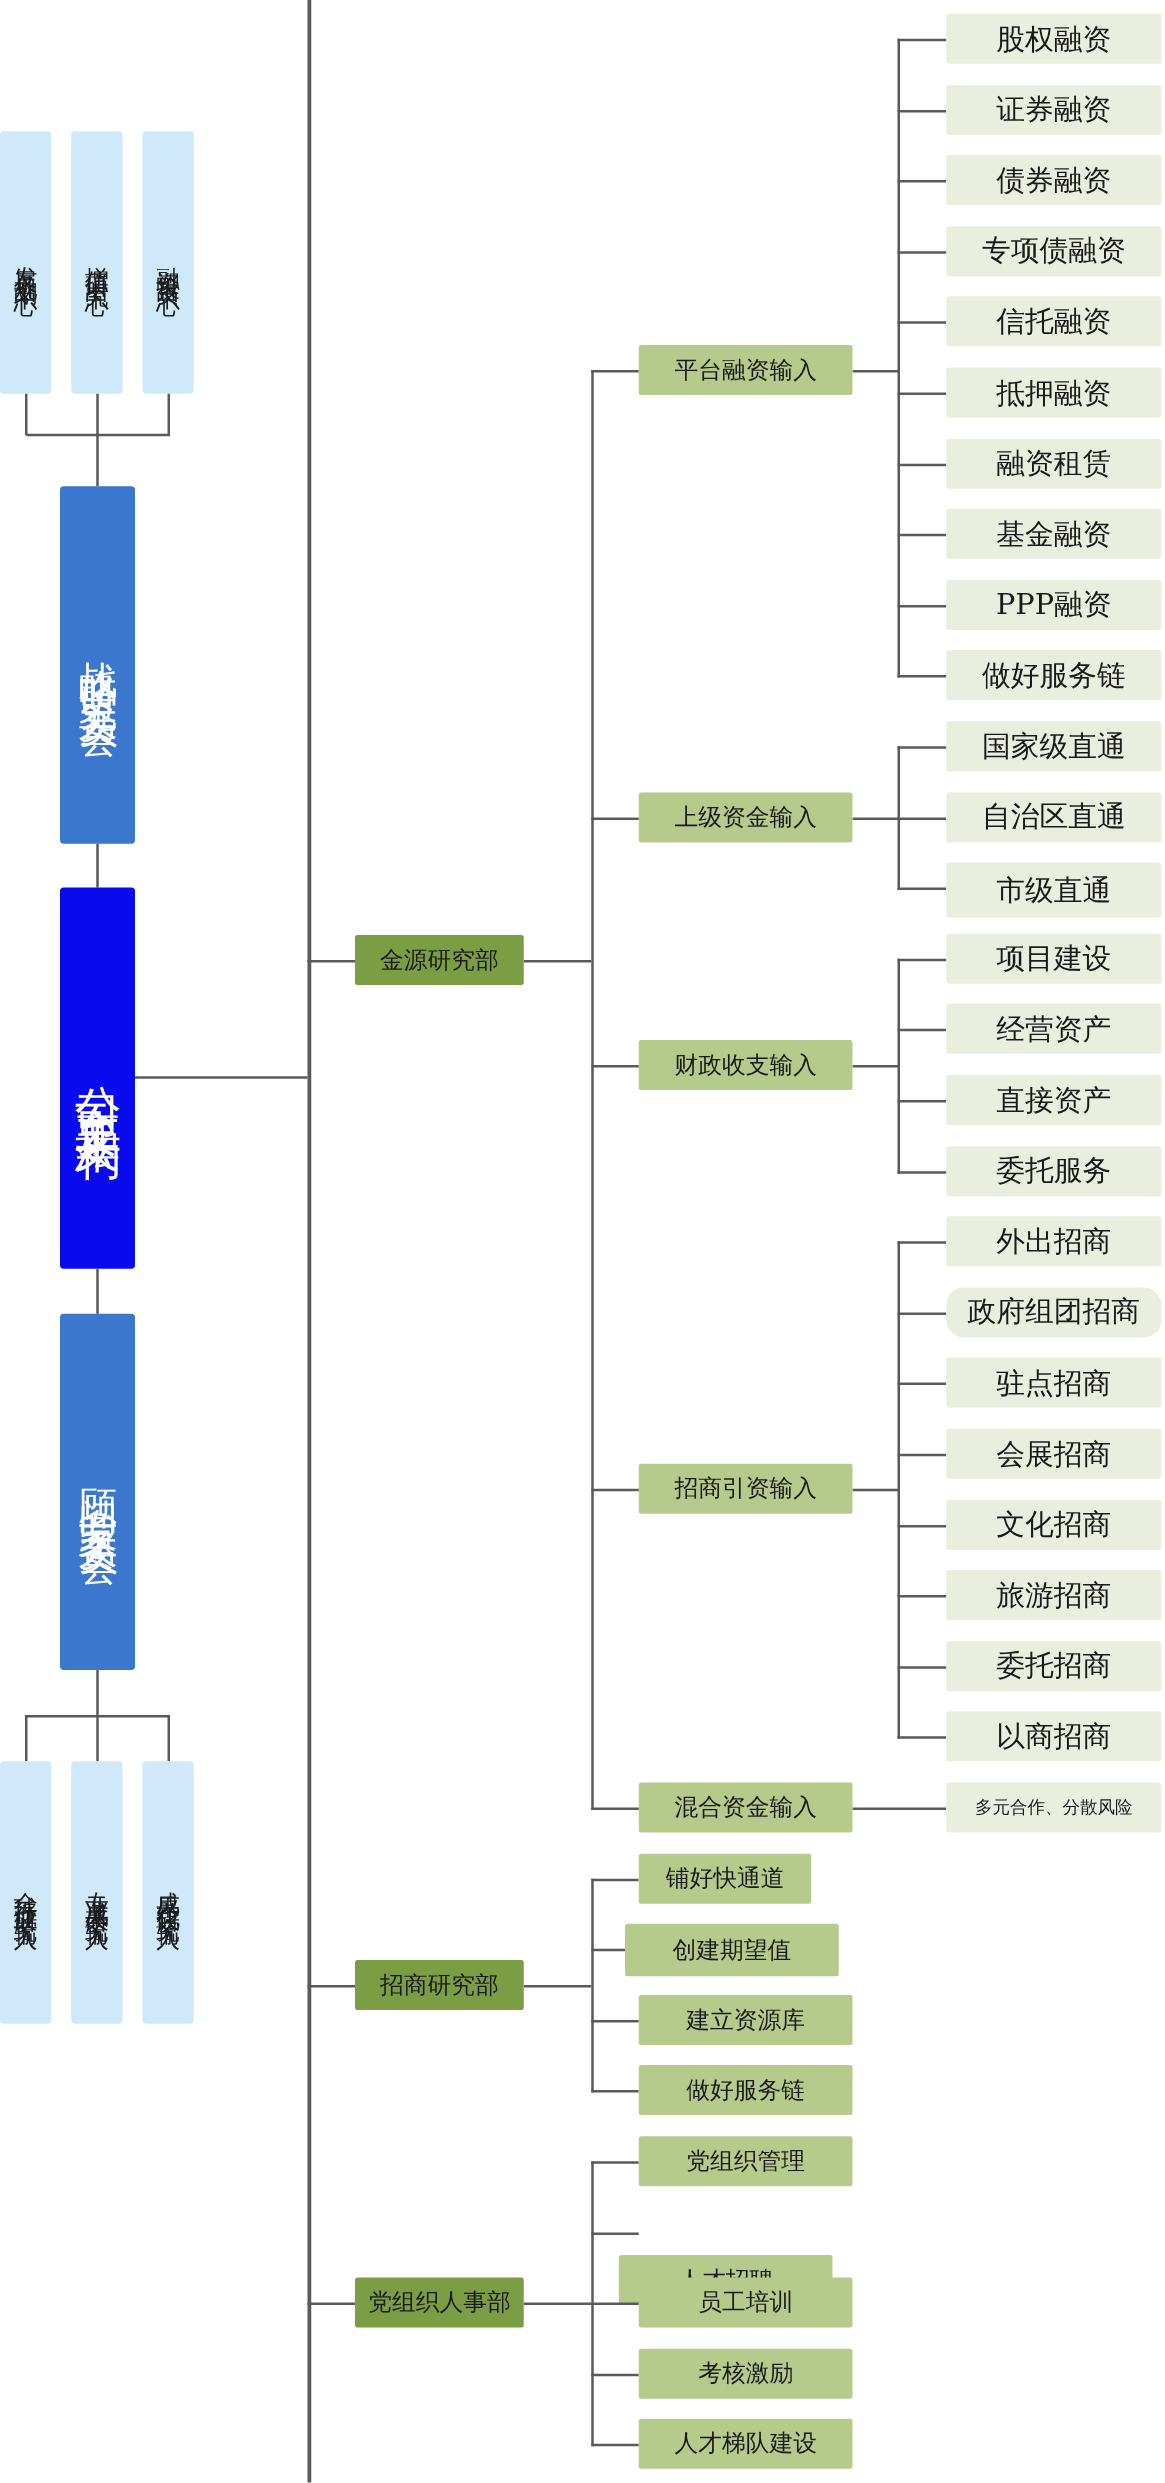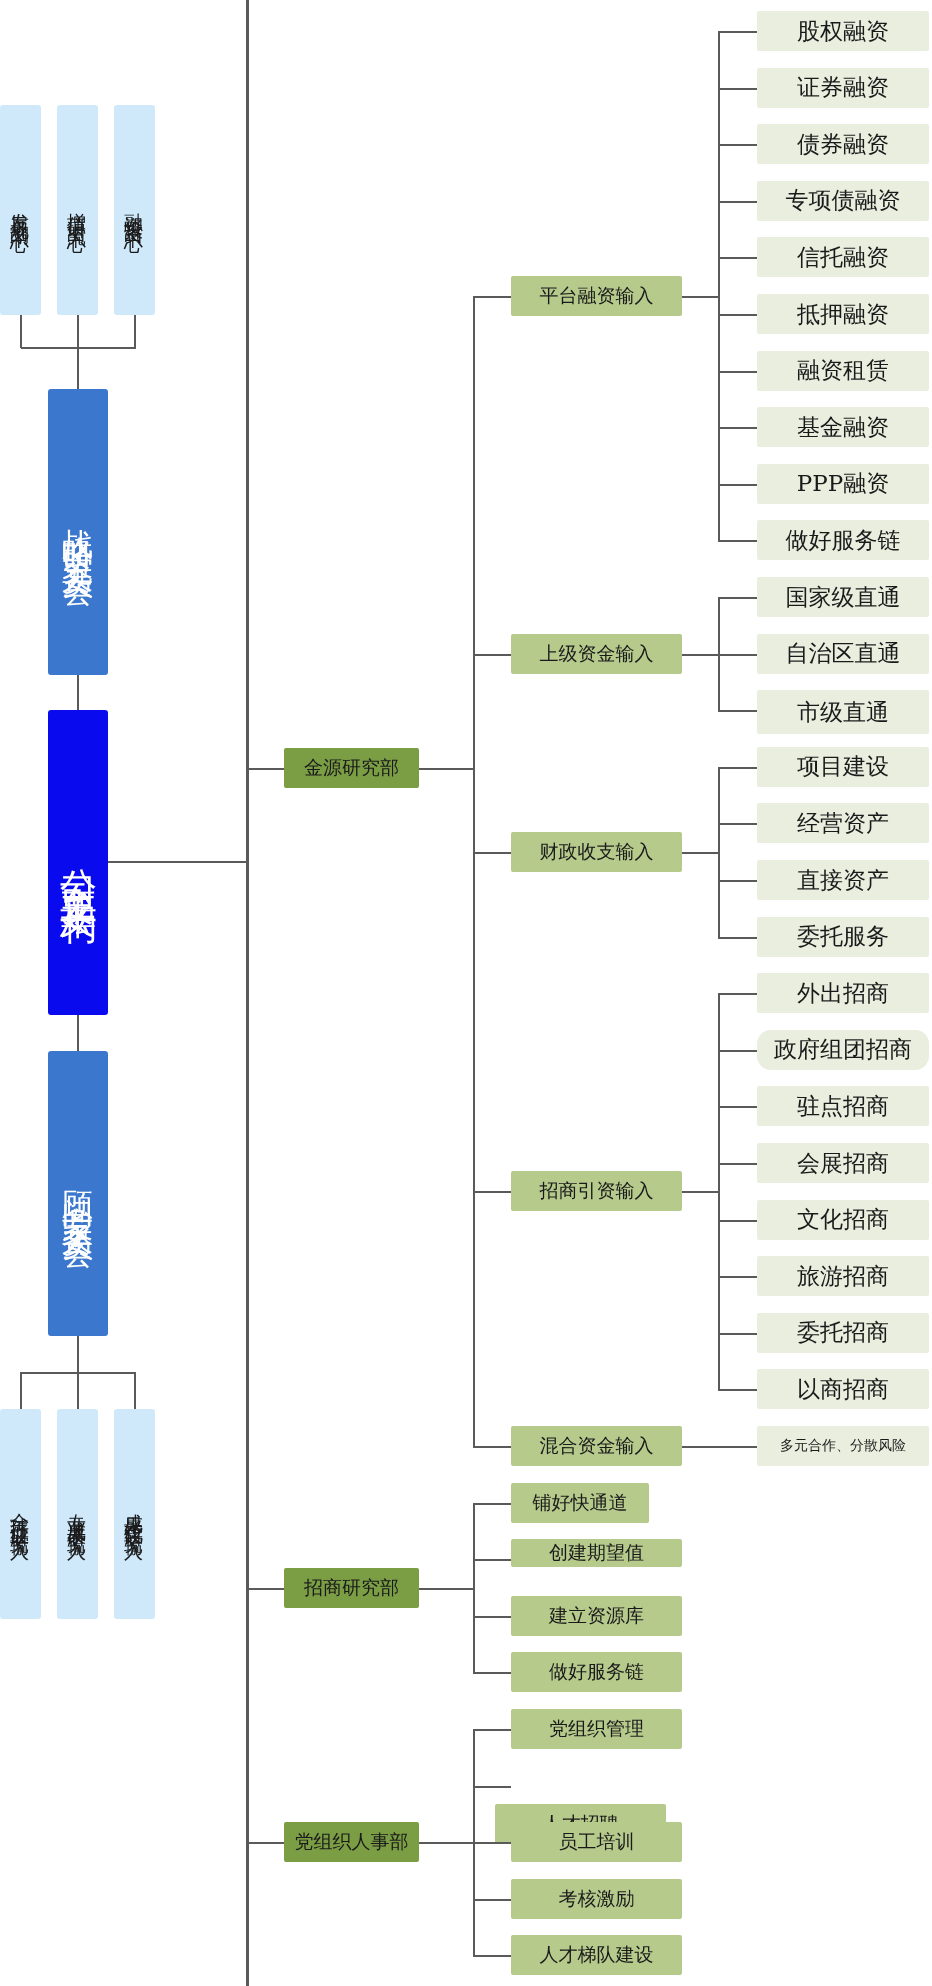--- a/index.html
+++ b/index.html
@@ -200,21 +200,21 @@
     <div class="line" style="left: 419px; top: 768px; width: 54px; height: 2px;"></div>
     <div class="box dept" style="left: 284px; top: 748px; width: 135px; height: 40px;">
       <span>金源研究部</span>
     </div>
     <div class="line" style="left: 473px; top: 1502.6px; width: 2px; height: 171.8px;"></div>
     <div class="line" style="left: 473px; top: 1502.6px; width: 38px; height: 2px;"></div>
     <div class="box cat" style="left: 511px; top: 1482.6px; width: 138px; height: 40px;">
       <span>铺好快通道</span>
     </div>
     <div class="line" style="left: 473px; top: 1559.2px; width: 38px; height: 2px;"></div>
-    <div class="box cat" style="left: 511px; top: 1539.2px; width: 171px; height: 28px;">
+    <div class="box cat" style="left: 500px; top: 1539.2px; width: 171px; height: 42px;">
       <span>创建期望值</span>
     </div>
     <div class="line" style="left: 473px; top: 1615.8px; width: 38px; height: 2px;"></div>
     <div class="box cat" style="left: 511px; top: 1595.8px; width: 171px; height: 40px;">
       <span>建立资源库</span>
     </div>
     <div class="line" style="left: 473px; top: 1672.4px; width: 38px; height: 2px;"></div>
     <div class="box cat" style="left: 511px; top: 1652.4px; width: 171px; height: 40px;">
       <span>做好服务链</span>
     </div>

